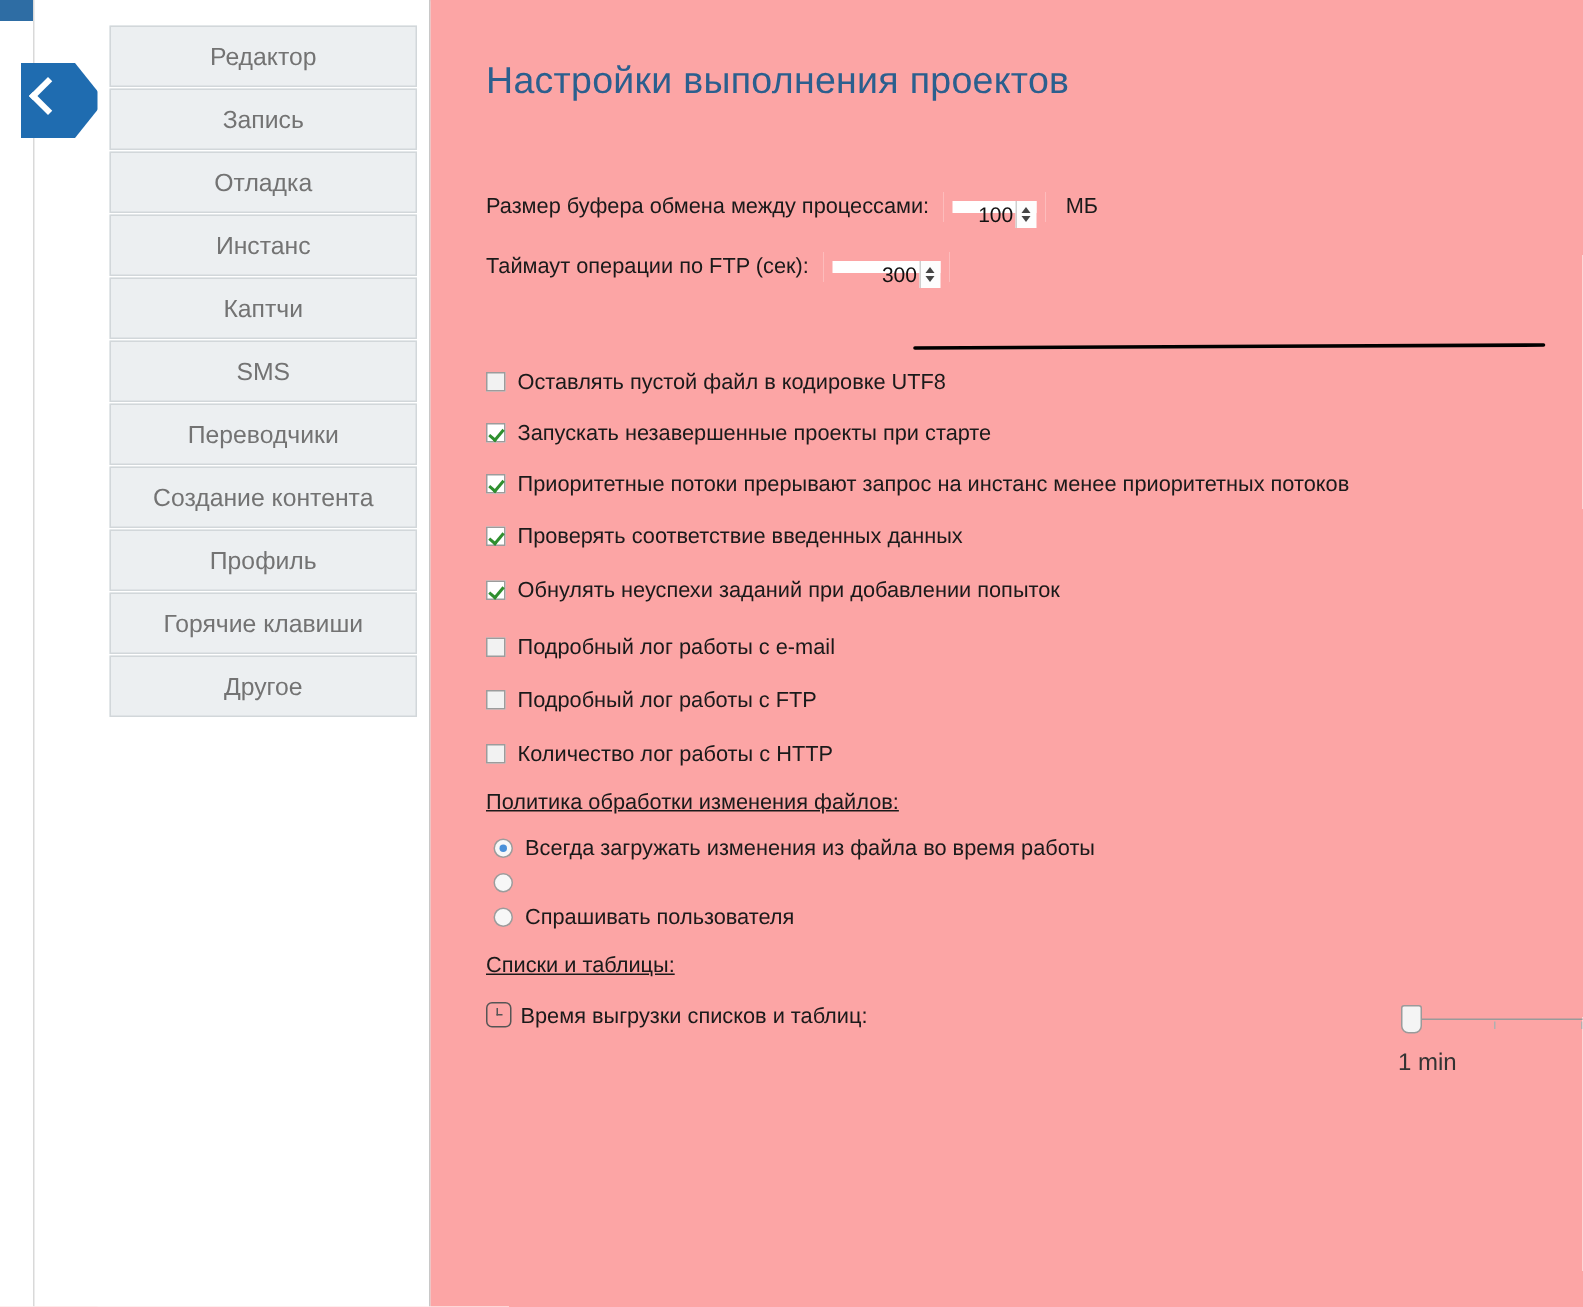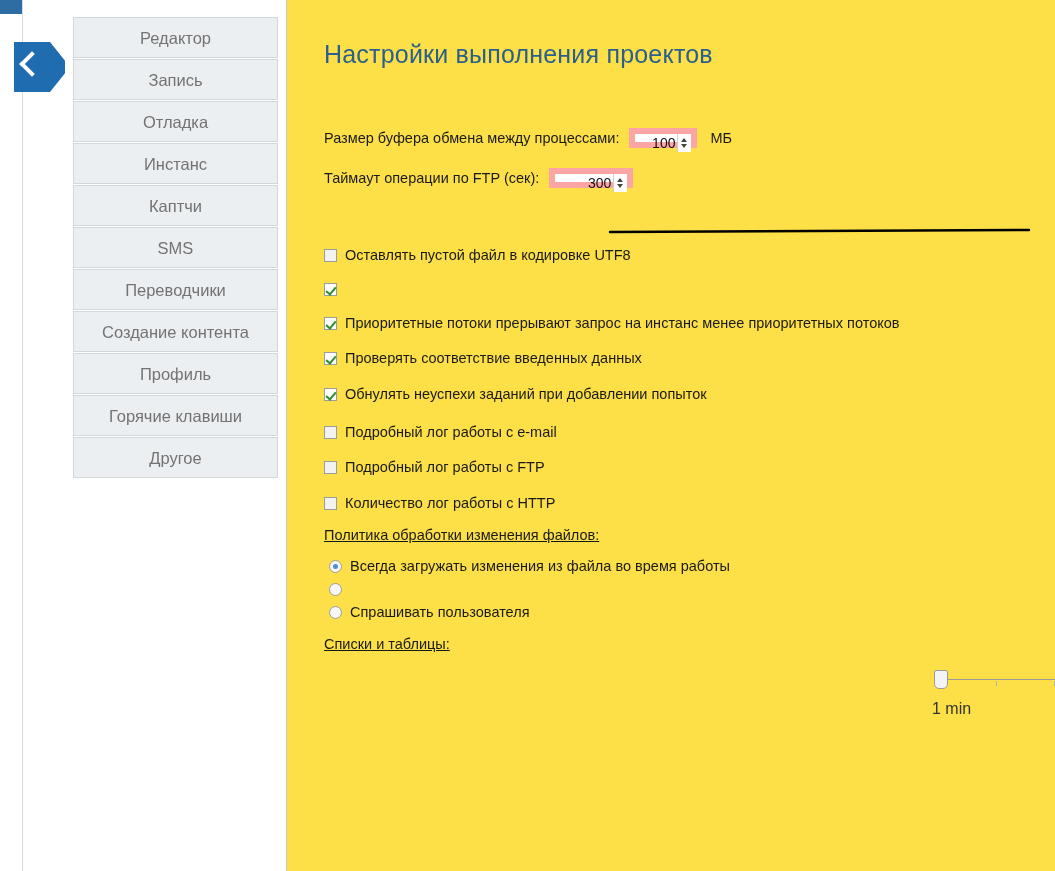--- a/index.html
+++ b/index.html
@@ -91,21 +91,21 @@
     margin-right: -1px;
     z-index: 3;
     font-weight: normal;
   }
 
   
   #content {
     position: absolute;
     left: 287px; top: 0;
     width: 768px; height: 871px;
-    background: #fde047;
+    background: #fca5a5;
     box-sizing: border-box;
   }
   #content-top-border {
     position: absolute;
     left: 287px; top: 0;
     width: 768px; height: 1px;
     background: #d0d0d0;
   }
   #page-title {
     position: absolute;
@@ -358,21 +358,21 @@
           <i class="dn"></i>
         </span>
     </span>
   </div>
 
 
   <div class="cb-row" style="top:247px">
     <span class="cbox"></span><span>Оставлять пустой файл в кодировке UTF8</span>
   </div>
   <div class="cb-row" style="top:281px">
-    <span class="cbox checked"></span>
+    <span class="cbox checked"></span><span>Запускать незавершенные проекты при старте</span>
   </div>
   <div class="cb-row" style="top:315px">
     <span class="cbox checked"></span><span>Приоритетные потоки прерывают запрос на инстанс менее приоритетных потоков</span>
   </div>
   <div class="cb-row" style="top:350px">
     <span class="cbox checked"></span><span>Проверять соответствие введенных данных</span>
   </div>
   <div class="cb-row" style="top:386px">
     <span class="cbox checked"></span><span>Обнулять неуспехи заданий при добавлении попыток</span>
   </div>
@@ -393,20 +393,23 @@
   </div>
   <div class="radio-row" style="top:581px">
     <span class="radio"></span>
   </div>
   <div class="radio-row" style="top:604px">
     <span class="radio"></span><span>Спрашивать пользователя</span>
   </div>
 
   <div class="sec-head" style="top:636px">Списки и таблицы:</div>
 
+  <div id="slider-row">
+    <span class="clock-icon"></span><span>Время выгрузки списков и таблиц:</span>
+  </div>
 
   <div id="slider-wrap">
     <div id="slider-track"></div>
     <div class="tickmark" style="left:6px"></div>
     <div class="tickmark" style="left:64px"></div>
     <div class="tickmark" style="left:122px"></div>
 
     <div id="slider-thumb"></div>
     <div class="slider-lab" id="lab-min">1 min</div>
 

